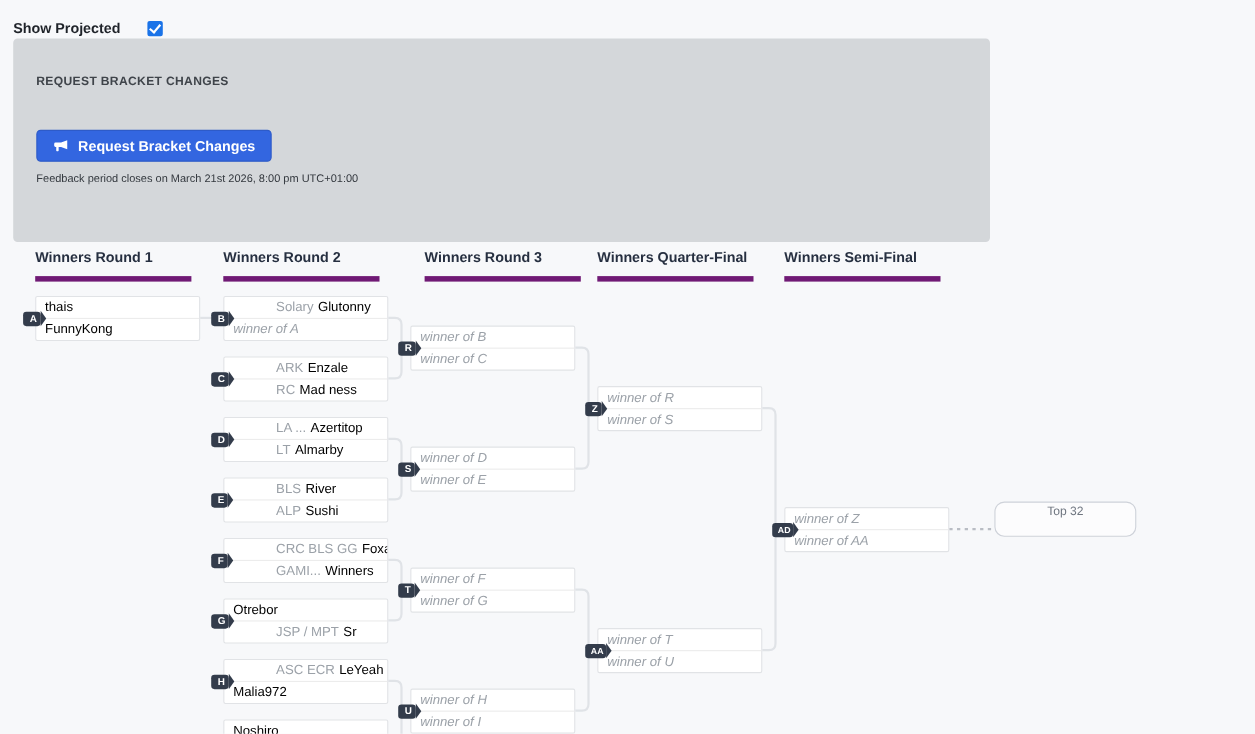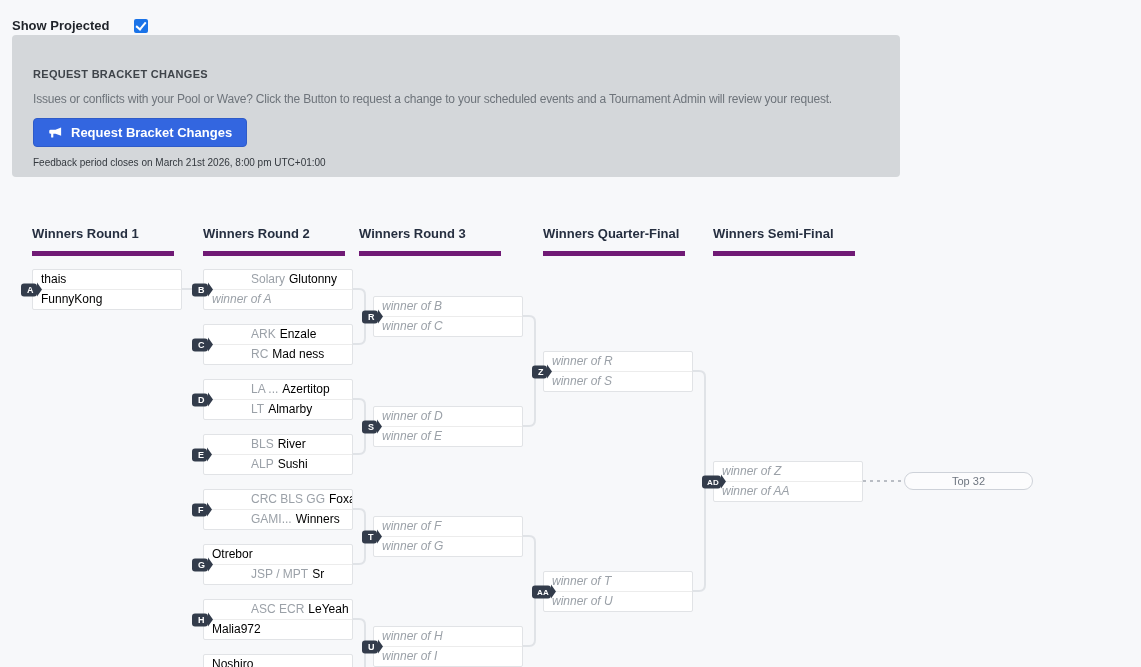--- a/index.html
+++ b/index.html
@@ -8,21 +8,21 @@
     background:#f7f8fa;
     font-family:"Liberation Sans", sans-serif;
     -webkit-font-smoothing:antialiased;
   }
   
   .topbar{position:absolute;left:12px;top:18px;display:flex;align-items:center;gap:24px;z-index:3;}
   .sp-label{font-size:13px;font-weight:bold;color:#1f2329;}
   .checkbox{width:14px;height:14px;background:#1a73e8;border-radius:2px;position:relative;display:inline-block;cursor:pointer;}
   .checkbox::after{content:"";position:absolute;left:4px;top:1px;width:4px;height:8px;border:solid #fff;border-width:0 2px 2px 0;transform:rotate(40deg);}
   
-  .panel{position:absolute;left:12px;top:35px;width:888px;height:142px;background:#d4d7da;border-radius:4px;z-index:2;}
+  .panel{position:absolute;left:12px;top:35px;width:888px;height:185px;background:#d4d7da;border-radius:4px;z-index:2;}
   .panel-title{position:absolute;left:21px;top:33px;font-size:11px;font-weight:bold;color:#3f444a;letter-spacing:.3px;}
   .panel-desc{position:absolute;left:21px;top:57px;font-size:12px;color:#6e747b;letter-spacing:-0.2px;white-space:nowrap;}
   .req-btn{position:absolute;left:21px;top:83px;height:29px;display:flex;align-items:center;gap:8px;
     background:#3366e0;border:1px solid #2e5bc8;border-radius:4px;color:#fff;font-weight:bold;font-size:13px;
     padding:0 14px;cursor:pointer;font-family:inherit;}
   .feedback{position:absolute;left:21px;top:122px;font-size:10px;color:#33383e;}
   
   #connectors{position:absolute;left:0;top:0;z-index:0;}
   .round-header{position:absolute;top:226px;width:142px;font-size:13px;font-weight:bold;color:#262f40;
     padding-bottom:10px;border-bottom:5px solid #701a75;z-index:1;white-space:nowrap;}
@@ -31,34 +31,33 @@
   .slot{height:19px;line-height:19px;padding:0 8px;font-size:12px;color:#2b2b2b;white-space:nowrap;overflow:hidden;}
   .slot.first{border-bottom:1px solid #ececec;}
   .prefix{color:#9ba1a8;margin-right:4px;margin-left:39px;}
   .pname{color:#000000;}
   .slot em{color:#9ba1a8;font-style:italic;}
   .badge{position:absolute;left:-12px;top:50%;transform:translateY(-50%);background:#333c4b;color:#fff;
     font-size:9px;font-weight:bold;line-height:13px;padding:0 3px 0 6px;border-radius:3px;letter-spacing:.2px;z-index:2;}
   .badge.wide{font-size:8px;padding:0 2px 0 5px;}
   .badge::after{content:"";position:absolute;right:-5px;top:50%;transform:translateY(-50%);
     border-top:7px solid transparent;border-bottom:7px solid transparent;border-left:5px solid #333c4b;}
-  .top32{position:absolute;left:904px;top:472px;width:129px;height:18px;line-height:16px;box-sizing:border-box;
+  .top32{position:absolute;left:904px;top:456px;width:129px;height:32px;line-height:16px;box-sizing:border-box;
     border:1px solid #ced2d9;border-radius:9px;background:#fcfcfd;color:#6f7680;font-size:11px;text-align:center;z-index:1;}
 </style>
 </head>
 <body>
 
 <div class="topbar">
   <span class="sp-label">Show Projected</span>
   <span class="checkbox"></span>
 </div>
 
 <div class="panel">
   <div class="panel-title">REQUEST BRACKET CHANGES</div>
-  <div class="panel-desc">Issues or conflicts with your Pool or Wave? Click the Button to request a change to your scheduled events and a Tournament Admin will review your request.</div>
   <button class="req-btn">
     <svg width="15" height="15" viewBox="0 0 24 24">
       <path fill="#ffffff" d="M21 4v13l-9-3.2H8.5V19a1 1 0 0 1-1 1H6a1 1 0 0 1-1-1v-5.2H4a2 2 0 0 1-2-2V9.4a2 2 0 0 1 2-2h8L21 4z"></path>
     </svg>
     <span>Request Bracket Changes</span>
   </button>
   <div class="feedback">Feedback period closes on March 21st 2026, 8:00 pm UTC+01:00</div>
 </div>
 
 <svg id="connectors" width="1141" height="667" viewBox="0 0 1141 667">
@@ -82,21 +81,21 @@
     <path d="M 535 591 H 543" fill="none" stroke="#e0e3e7" stroke-width="2"></path>
     <path d="M 693 371 H 699 Q 705 371 705 377 V 481" fill="none" stroke="#e0e3e7" stroke-width="2"></path>
     <path d="M 693 591 H 699 Q 705 591 705 585 V 481" fill="none" stroke="#e0e3e7" stroke-width="2"></path>
     <path d="M 705 481 H 713" fill="none" stroke="#e0e3e7" stroke-width="2"></path>
     <path d="M 182 289 H 203" fill="none" stroke="#e0e3e7" stroke-width="2"></path>
     <path d="M 863 481 H 902" fill="none" stroke="#b9bdc4" stroke-width="2" stroke-dasharray="3,4"></path>
   </svg>
 
 <div class="round-header" style="left:32px">Winners Round 1</div>
 <div class="round-header" style="left:203px">Winners Round 2</div>
-<div class="round-header" style="left:359px">Winners Round 3</div>
+<div class="round-header" style="left:386px">Winners Round 3</div>
 <div class="round-header" style="left:543px">Winners Quarter-Final</div>
 <div class="round-header" style="left:713px">Winners Semi-Final</div>
 
 <div id="matches">
     <div class="match" style="left: 32px; top: 269px;">
       <span class="badge">A</span>
       <div class="slot first"><span class="pname">thais</span></div>
       <div class="slot"><span class="pname">FunnyKong</span></div>
     </div>
     <div class="match" style="left: 203px; top: 269px;">

